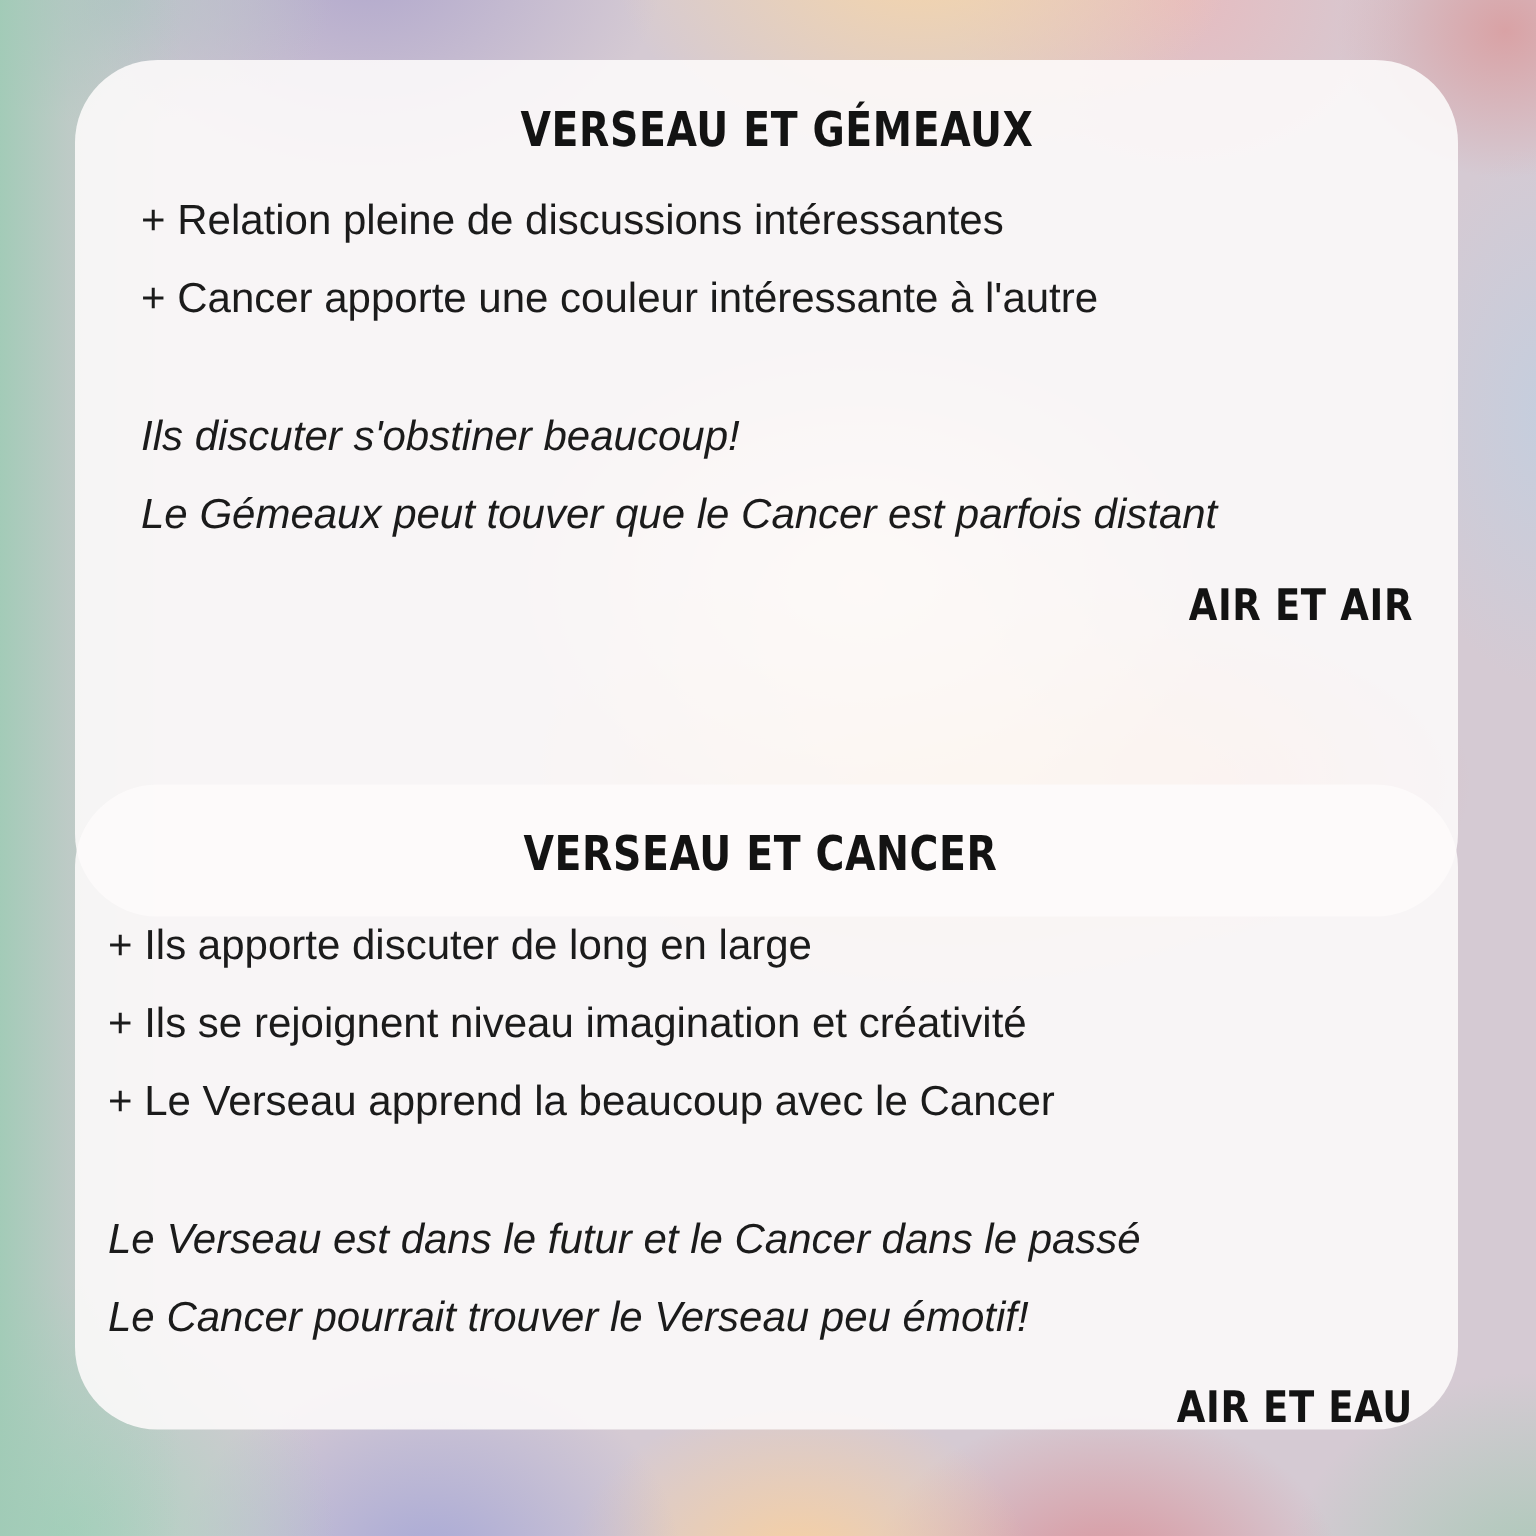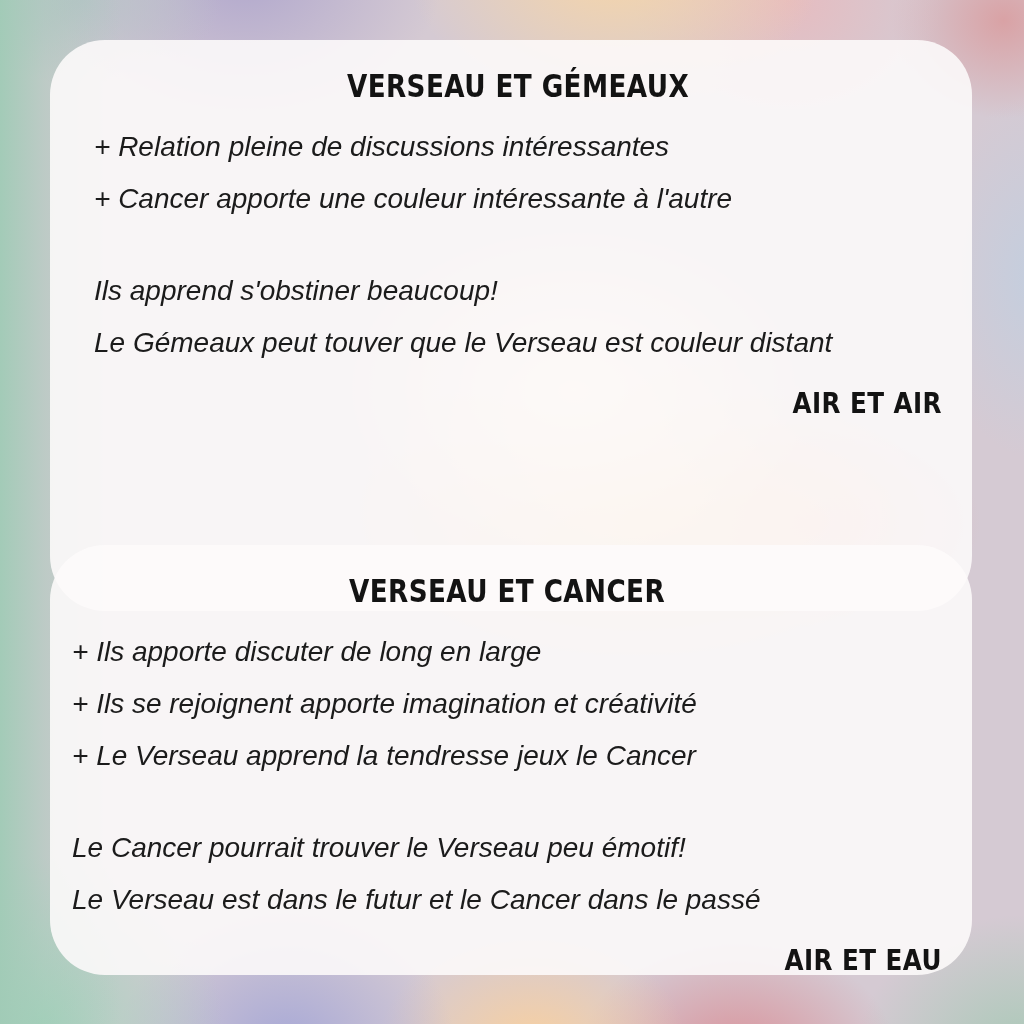--- a/index.html
+++ b/index.html
@@ -36,35 +36,35 @@
   .card {
     position: absolute;
     left: 50px;
     width: 922px;
     border-radius: 55px;
     background: rgba(253,250,250,0.88);
     box-sizing: border-box;
     padding: 28px 30px 0 22px;
   }
   .card-1 { top: 40px;  height: 571px; padding-left: 44px; }
-  .card-2 { top: 545px; height: 430px; }
+  .card-2 { top: 523px; height: 430px; }
 
   .card-title {
     margin: 0;
     font-family: "DejaVu Sans", sans-serif;
     font-weight: 700;
     font-size: 32px;
     line-height: 36px;
     text-align: center;
     letter-spacing: 0.5px;
     transform: scaleX(0.82);
     color: #131313;
   }
 
-  .positives { margin-top: 17px; font-style: italic; }
+  .positives { margin-top: 17px; }
   .cautions  { margin-top: 40px; }
 
   .line {
     font-size: 28px;
     line-height: 52px;
     white-space: nowrap;
     color: #1b1b1b;
   }
   .cautions .line { font-style: italic; }
 
@@ -86,31 +86,31 @@
 
 <div class="bg"></div>
 
 <section class="card card-1">
   <h2 class="card-title">VERSEAU ET GÉMEAUX</h2>
   <div class="positives">
     <div class="line">+ Relation pleine de discussions intéressantes</div>
     <div class="line">+ Cancer apporte une couleur intéressante à l'autre</div>
   </div>
   <div class="cautions">
-    <div class="line">Ils apprend s'obstiner beaucoup!</div>
-    <div class="line">Le Gémeaux peut touver que le Verseau est couleur distant</div>
+    <div class="line">Ils discuter s'obstiner beaucoup!</div>
+    <div class="line">Le Gémeaux peut touver que le Cancer est parfois distant</div>
   </div>
   <div class="element-label">AIR ET AIR</div>
 </section>
 
 <section class="card card-2">
   <h2 class="card-title">VERSEAU ET CANCER</h2>
   <div class="positives">
     <div class="line">+ Ils apporte discuter de long en large</div>
-    <div class="line">+ Ils se rejoignent apporte imagination et créativité</div>
-    <div class="line">+ Le Verseau apprend la tendresse jeux le Cancer</div>
+    <div class="line">+ Ils se rejoignent niveau imagination et créativité</div>
+    <div class="line">+ Le Verseau apprend la beaucoup avec le Cancer</div>
   </div>
   <div class="cautions">
+    <div class="line">Le Verseau est dans le futur et le Cancer dans le passé</div>
     <div class="line">Le Cancer pourrait trouver le Verseau peu émotif!</div>
-    <div class="line">Le Verseau est dans le futur et le Cancer dans le passé</div>
   </div>
   <div class="element-label">AIR ET EAU</div>
 </section>
 
 </body></html>

